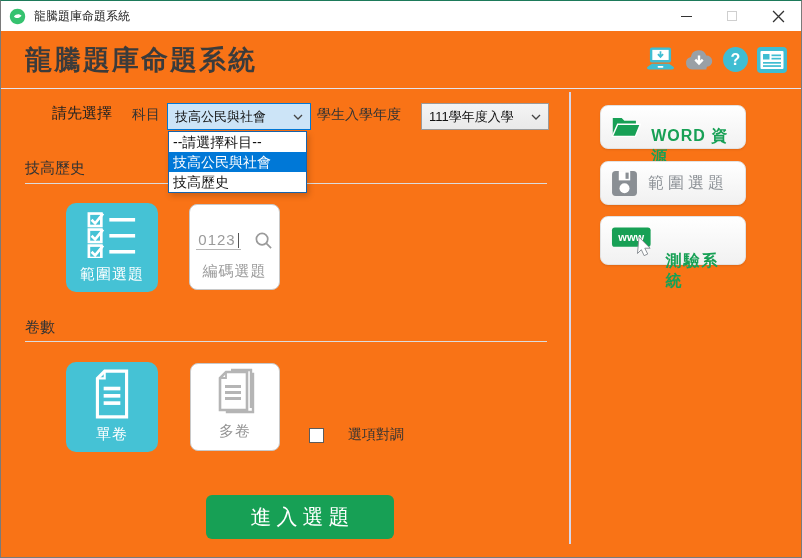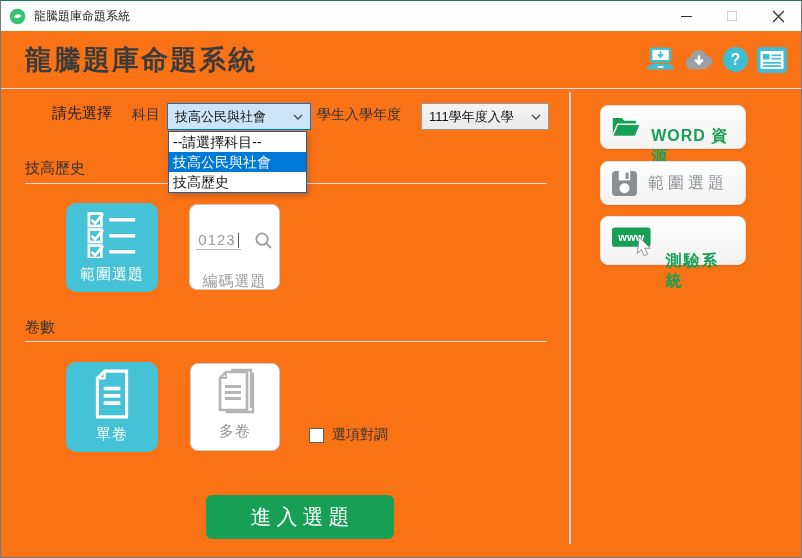--- a/index.html
+++ b/index.html
@@ -49,26 +49,26 @@
   .tile { border-radius: 10px; display: flex; flex-direction: column; align-items: center; cursor: pointer; }
   .tile-teal { background: #45c2d5; color: #fff; }
   .tile-ghost { background: #fff; border: 1px solid #c8c8c8; color: #949494; border-radius: 8px; }
   .btn-range { left: 65px; top: 114px; width: 92px; height: 89px; justify-content: flex-end; padding-bottom: 8px; gap: 7px; }
   .btn-code  { left: 188px; top: 115px; width: 91px; height: 86px; }
   .tile-label { font-size: 15px; letter-spacing: 1px; }
   .code-input-row { display: flex; align-items: flex-start; margin-top: 26px; gap: 13px; }
   .code-field { display: inline-flex; align-items: flex-end; border-bottom: 1px solid #b5b5b5; padding: 0 2px 1px 2px; }
   .code-text { font-size: 15px; color: #9a9a9a; letter-spacing: 1px; }
   .caret { width: 1px; height: 15px; background: #555; margin-left: 2px; display: inline-block; }
-  .code-label { margin-top: 22px; font-size: 15px; color: #9a9a9a; letter-spacing: 1px; }
+  .code-label { margin-top: 12px; font-size: 15px; color: #9a9a9a; letter-spacing: 1px; }
   
   .btn-single { left: 65px; top: 273px; width: 92px; height: 90px; justify-content: flex-end; padding-bottom: 8px; gap: 6px; }
   .btn-multi  { left: 189px; top: 274px; width: 90px; height: 88px; justify-content: flex-end; padding-bottom: 9px; gap: 5px; }
   
-  .check-row { left: 308px; top: 337px; display: flex; align-items: center; gap: 8px; }
+  .check-row { left: 308px; top: 337px; display: flex; align-items: center; gap: 24px; }
   .checkbox { width: 15px; height: 15px; border: 1.5px solid #5c5c5c; background: #fff; cursor: pointer; }
   .check-label { font-size: 14px; color: #333; }
   
   .enter-btn { left: 205px; top: 406px; width: 188px; height: 44px; background: #17a055; border: none; border-radius: 6px;
     color: #fff; font-size: 21px; letter-spacing: 5px; font-family: inherit; display: flex; align-items: center; justify-content: center;
     cursor: pointer; padding-left: 5px; }
   
   .v-divider { left: 568px; top: 3px; width: 2px; height: 452px; background: #d7d7ea; }
   
   .side-btn { left: 599px; width: 146px; background: linear-gradient(#ffffff,#f1f1f1); border: 1px solid #e2e2e2;

